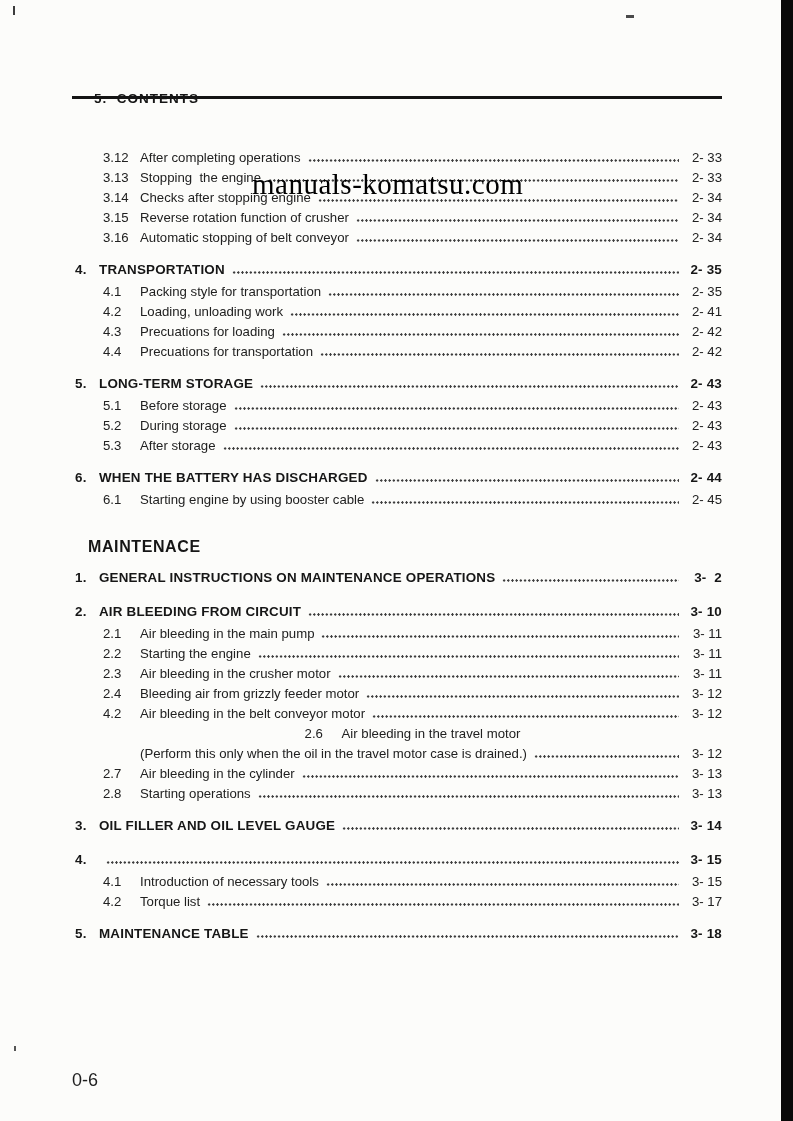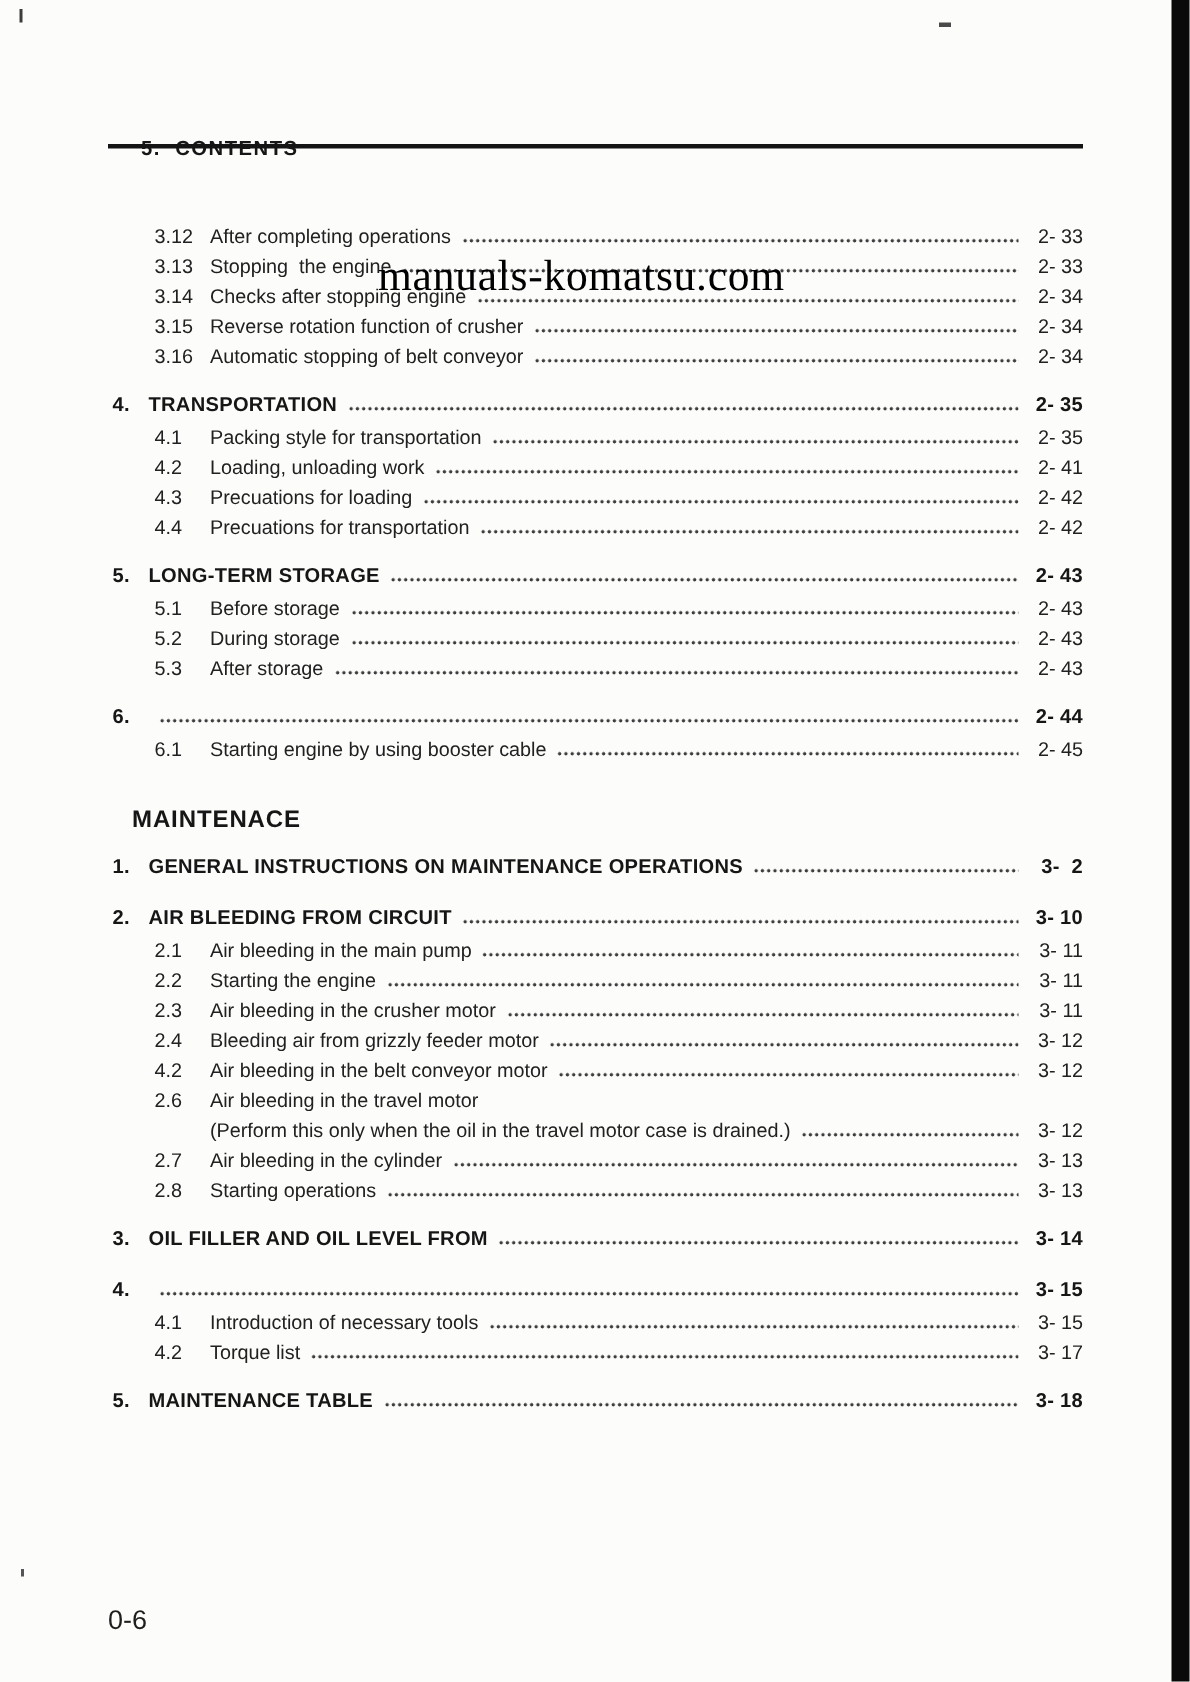--- a/index.html
+++ b/index.html
@@ -24,21 +24,21 @@
     position:absolute;left:252px;top:168px;z-index:3;
     font-family:"Liberation Serif", serif;
     font-size:29px;color:#000000;letter-spacing:0.5px;
   }
 
   
   .content{position:absolute;left:75px;top:150px;width:647px;z-index:1;}
   .row{display:flex;align-items:baseline;height:20px;font-size:13.2px;color:#212121;}
   .row .num{flex:0 0 37px;white-space:pre;}
   .row .txt{flex:0 0 auto;white-space:pre;}
-  .row.sub{padding-left:28px;}
+  .row.sub{padding-left:28px;justify-content:center;}
   .row.cont{padding-left:65px;}
   .row.l1{font-weight:bold;margin-top:12px;height:22px;font-size:13.4px;letter-spacing:0.2px;color:#161616;}
   .row.l1 .num{flex:0 0 24px;}
   .leader{
     flex:1 1 auto;min-width:16px;height:0.8em;margin:0 3px 0 7px;
     background-image:radial-gradient(circle, #3d3d3d 1px, rgba(0,0,0,0) 1.35px);
     background-size:4.2px 3px;background-repeat:repeat-x;background-position:left bottom;
   }
   .pg{flex:0 0 auto;min-width:40px;text-align:right;white-space:pre;}
 
@@ -146,20 +146,21 @@
     <span class="pg">2- 43</span>
   </div>
         <div class="row sub">
     <span class="num">5.3</span>
     <span class="txt">After storage</span>
     <span class="leader"></span>
     <span class="pg">2- 43</span>
   </div>
         <div class="row l1">
     <span class="num">6.</span>
+    <span class="txt">WHEN THE BATTERY HAS DISCHARGED</span>
     <span class="leader"></span>
     <span class="pg">2- 44</span>
   </div>
         <div class="row sub">
     <span class="num">6.1</span>
     <span class="txt">Starting engine by using booster cable</span>
     <span class="leader"></span>
     <span class="pg">2- 45</span>
   </div>
       </div>
@@ -225,21 +226,21 @@
     <span class="pg">3- 13</span>
   </div>
         <div class="row sub">
     <span class="num">2.8</span>
     <span class="txt">Starting operations</span>
     <span class="leader"></span>
     <span class="pg">3- 13</span>
   </div>
         <div class="row l1">
     <span class="num">3.</span>
-    <span class="txt">OIL FILLER AND OIL LEVEL FROM</span>
+    <span class="txt">OIL FILLER AND OIL LEVEL GAUGE</span>
     <span class="leader"></span>
     <span class="pg">3- 14</span>
   </div>
         <div class="row l1">
     <span class="num">4.</span>
     <span class="leader"></span>
     <span class="pg">3- 15</span>
   </div>
         <div class="row sub">
     <span class="num">4.1</span>

